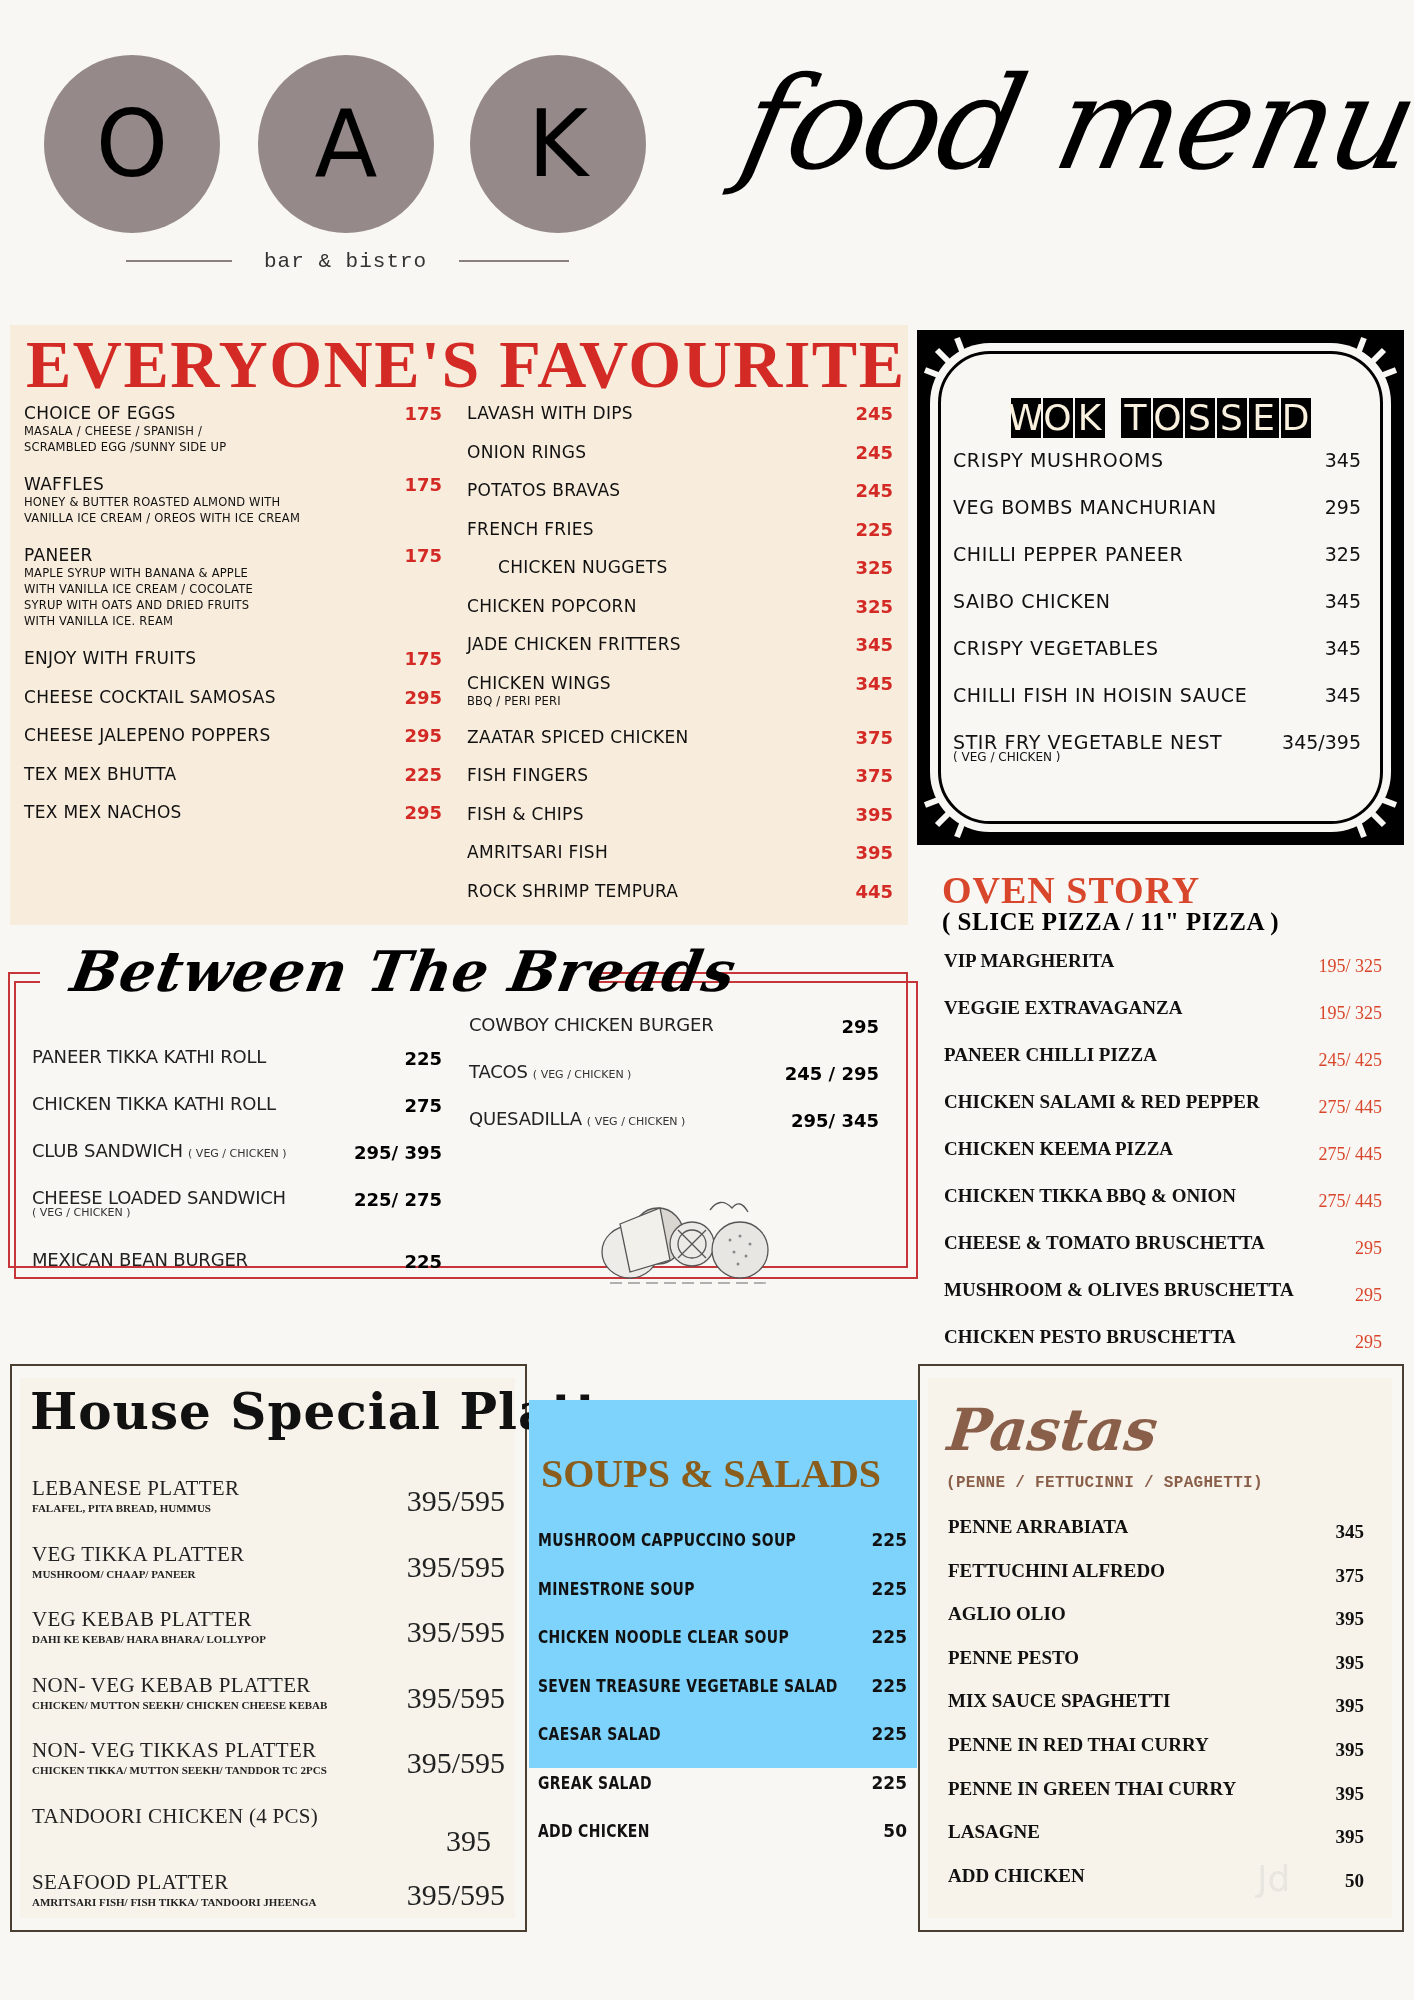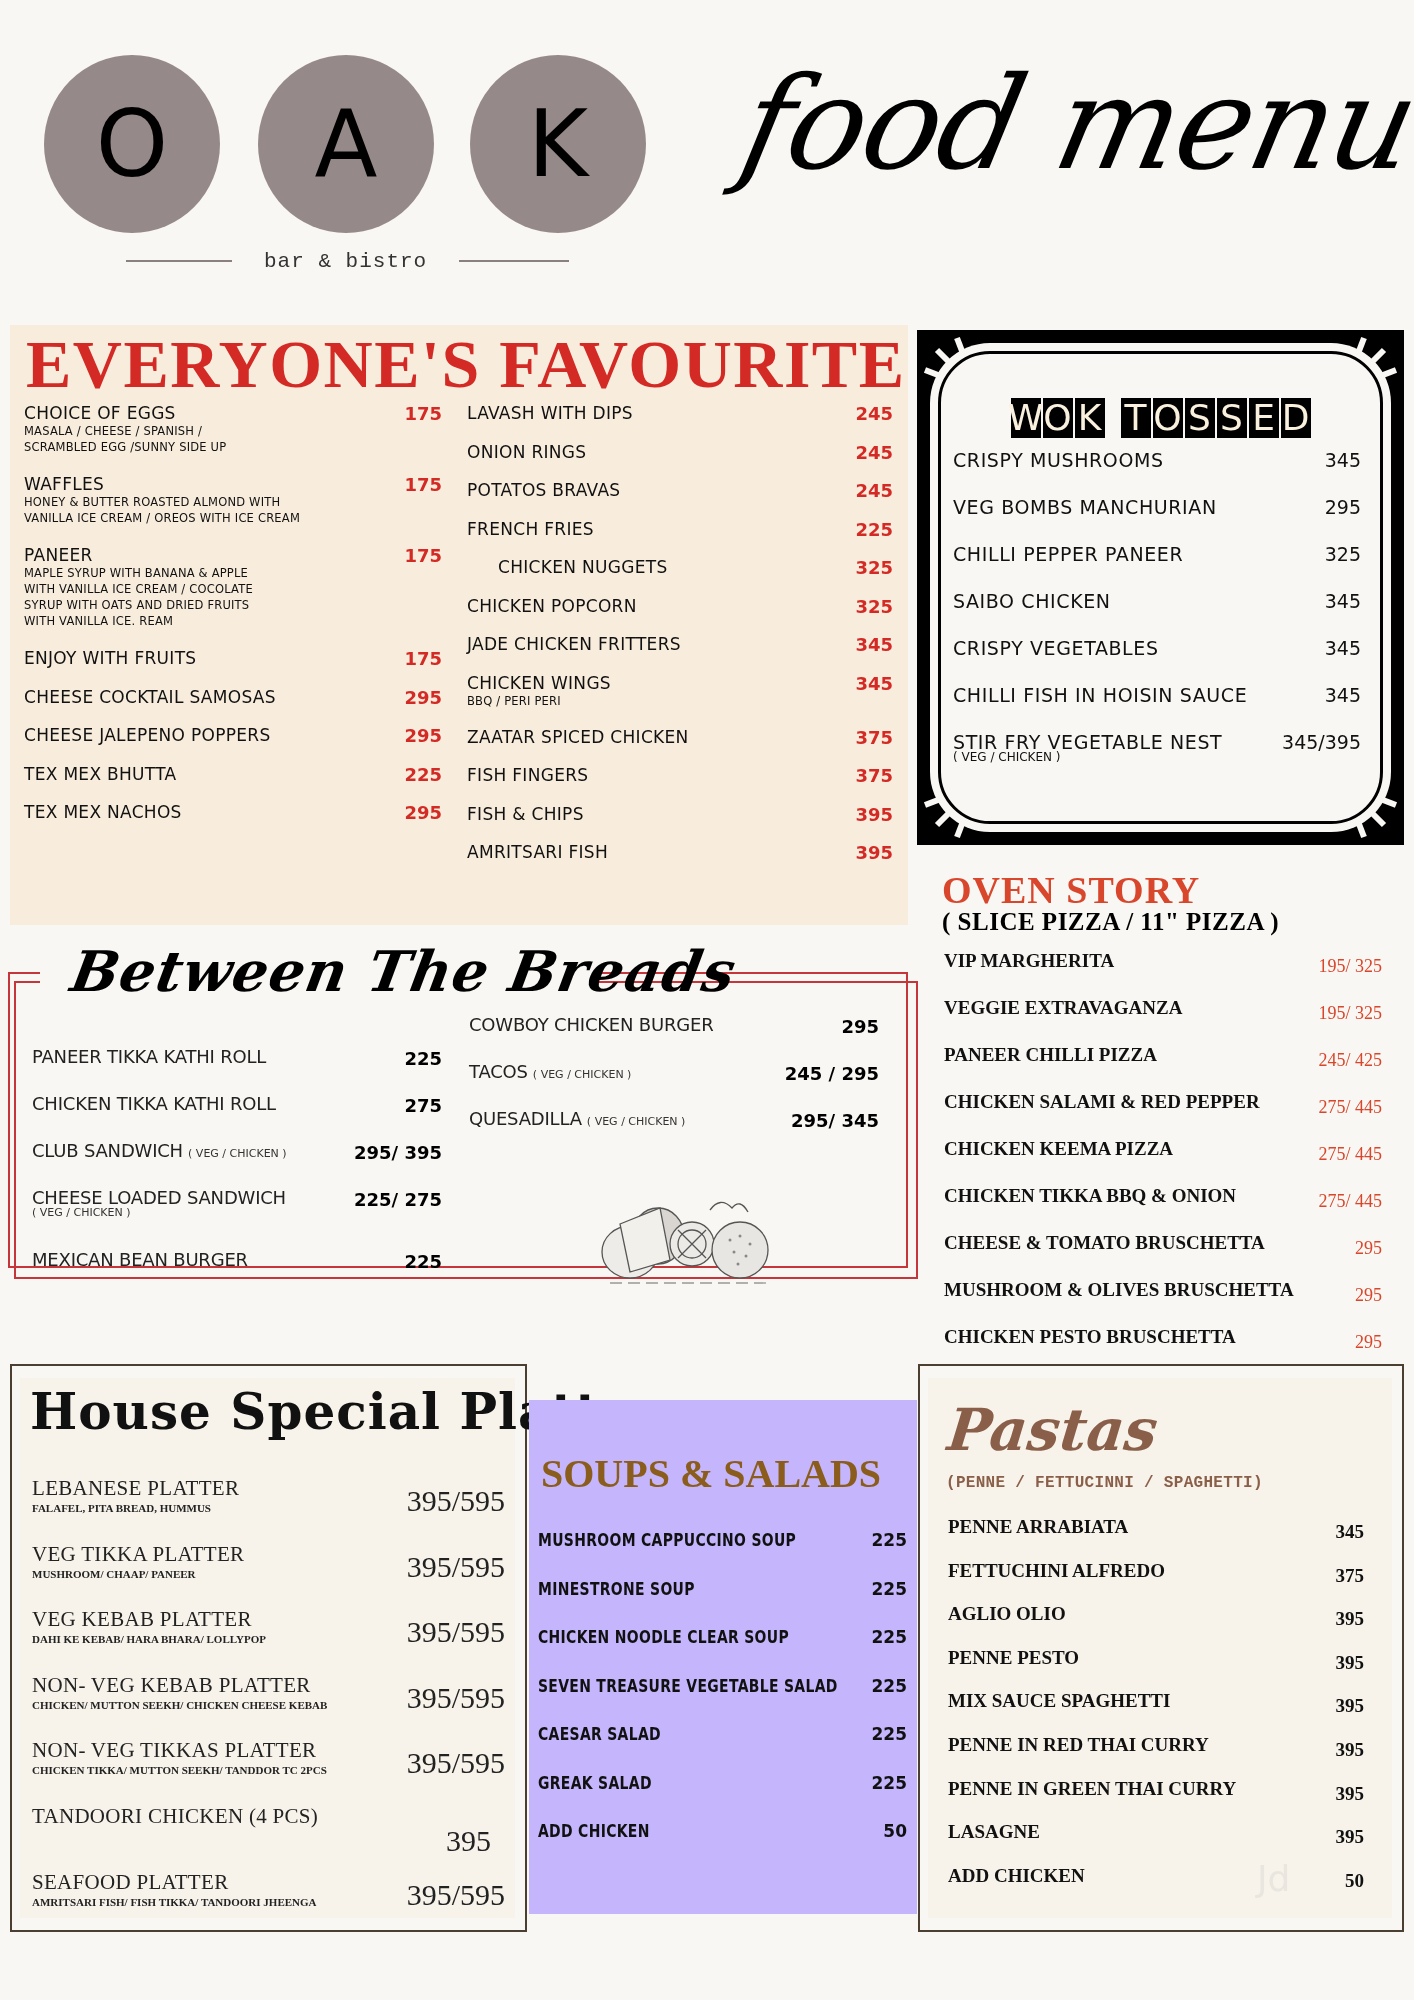--- a/index.html
+++ b/index.html
@@ -84,21 +84,21 @@
   .hsp-box { position: absolute; left: 10px; top: 1364px; width: 517px; height: 568px; border: 2px solid #4a3f30; background: #f9f7f3; }
   .hsp-inner { position: absolute; left: 8px; top: 12px; right: 10px; bottom: 12px; background: #f7f3ea; }
   .hsp-title { position: absolute; left: 10px; top: 4px; font-family: "DejaVu Serif", serif; font-size: 50px; color: #111; letter-spacing: 1px; white-space: nowrap; }
   .hsp-list { position: absolute; left: 12px; top: 98px; right: 10px; }
   .hsp-item { position: relative; height: 65.5px; font-family: "Liberation Serif", serif; }
   .hsp-item .n { font-size: 21px; color: #222; letter-spacing: 0.3px; }
   .hsp-item .d { font-size: 11px; font-weight: 700; color: #222; display: block; margin-top: 1px; }
   .hsp-item .p { position: absolute; right: 0; top: 8px; font-size: 30px; color: #222; }
 
   
-  .soup-box { position: absolute; left: 529px; top: 1400px; width: 388px; height: 514px; background: #c4b5fd; }
+  .soup-box { position: absolute; left: 529px; top: 1400px; width: 388px; height: 368px; background: #7dd3fc; }
   .soup-title { position: absolute; left: 12px; top: 50px; font-family: "Liberation Serif", serif; font-weight: 700; font-size: 40px; color: #8b5d1c; white-space: nowrap; }
   .soup-list { position: absolute; left: 9px; right: 10px; top: 130px; }
   .soup-item { position: relative; height: 48.5px; font-family: "DejaVu Sans", sans-serif; font-weight: 700; }
   .soup-item .n { font-size: 17px; color: #111; transform: scaleX(0.82); transform-origin: left; display: inline-block; white-space: nowrap; letter-spacing: 0.4px; }
   .soup-item .p { position: absolute; right: 0; top: 0; font-size: 17px; color: #111; }
 
   
   .pasta-box { position: absolute; left: 918px; top: 1364px; width: 486px; height: 568px; border: 2px solid #4a3f30; background: #f9f7f3; }
   .pasta-inner { position: absolute; left: 8px; top: 12px; right: 10px; bottom: 12px; background: #f7f3ea; }
   .pasta-title { position: absolute; left: 20px; top: 18px; font-family: "DejaVu Serif", serif; font-style: italic; font-weight: 700; font-size: 58px; color: #8a5f4a; transform: skewX(-6deg); }
@@ -210,20 +210,24 @@
       <div class="n">FISH FINGERS</div>
       <div class="p">375</div>
     </div>
     <div class="fav-item" style="height:38.5px;">
       <div class="n">FISH &amp; CHIPS</div>
       <div class="p">395</div>
     </div>
     <div class="fav-item" style="height:38.5px;">
       <div class="n">AMRITSARI FISH</div>
       <div class="p">395</div>
+    </div>
+    <div class="fav-item" style="height:38.5px;">
+      <div class="n">ROCK SHRIMP TEMPURA</div>
+      <div class="p">445</div>
     </div>
   </div>
 </section>
 
 <section class="wok-box">
   <svg style="position:absolute;left:0;top:0;" width="487" height="515">
     <g fill="none" stroke="#f9f7f3" stroke-width="6">
       <path d="M8 40 L60 60"></path>
         <path d="M40 8 L60 60"></path>
         <path d="M20 20 L58 58"></path>

